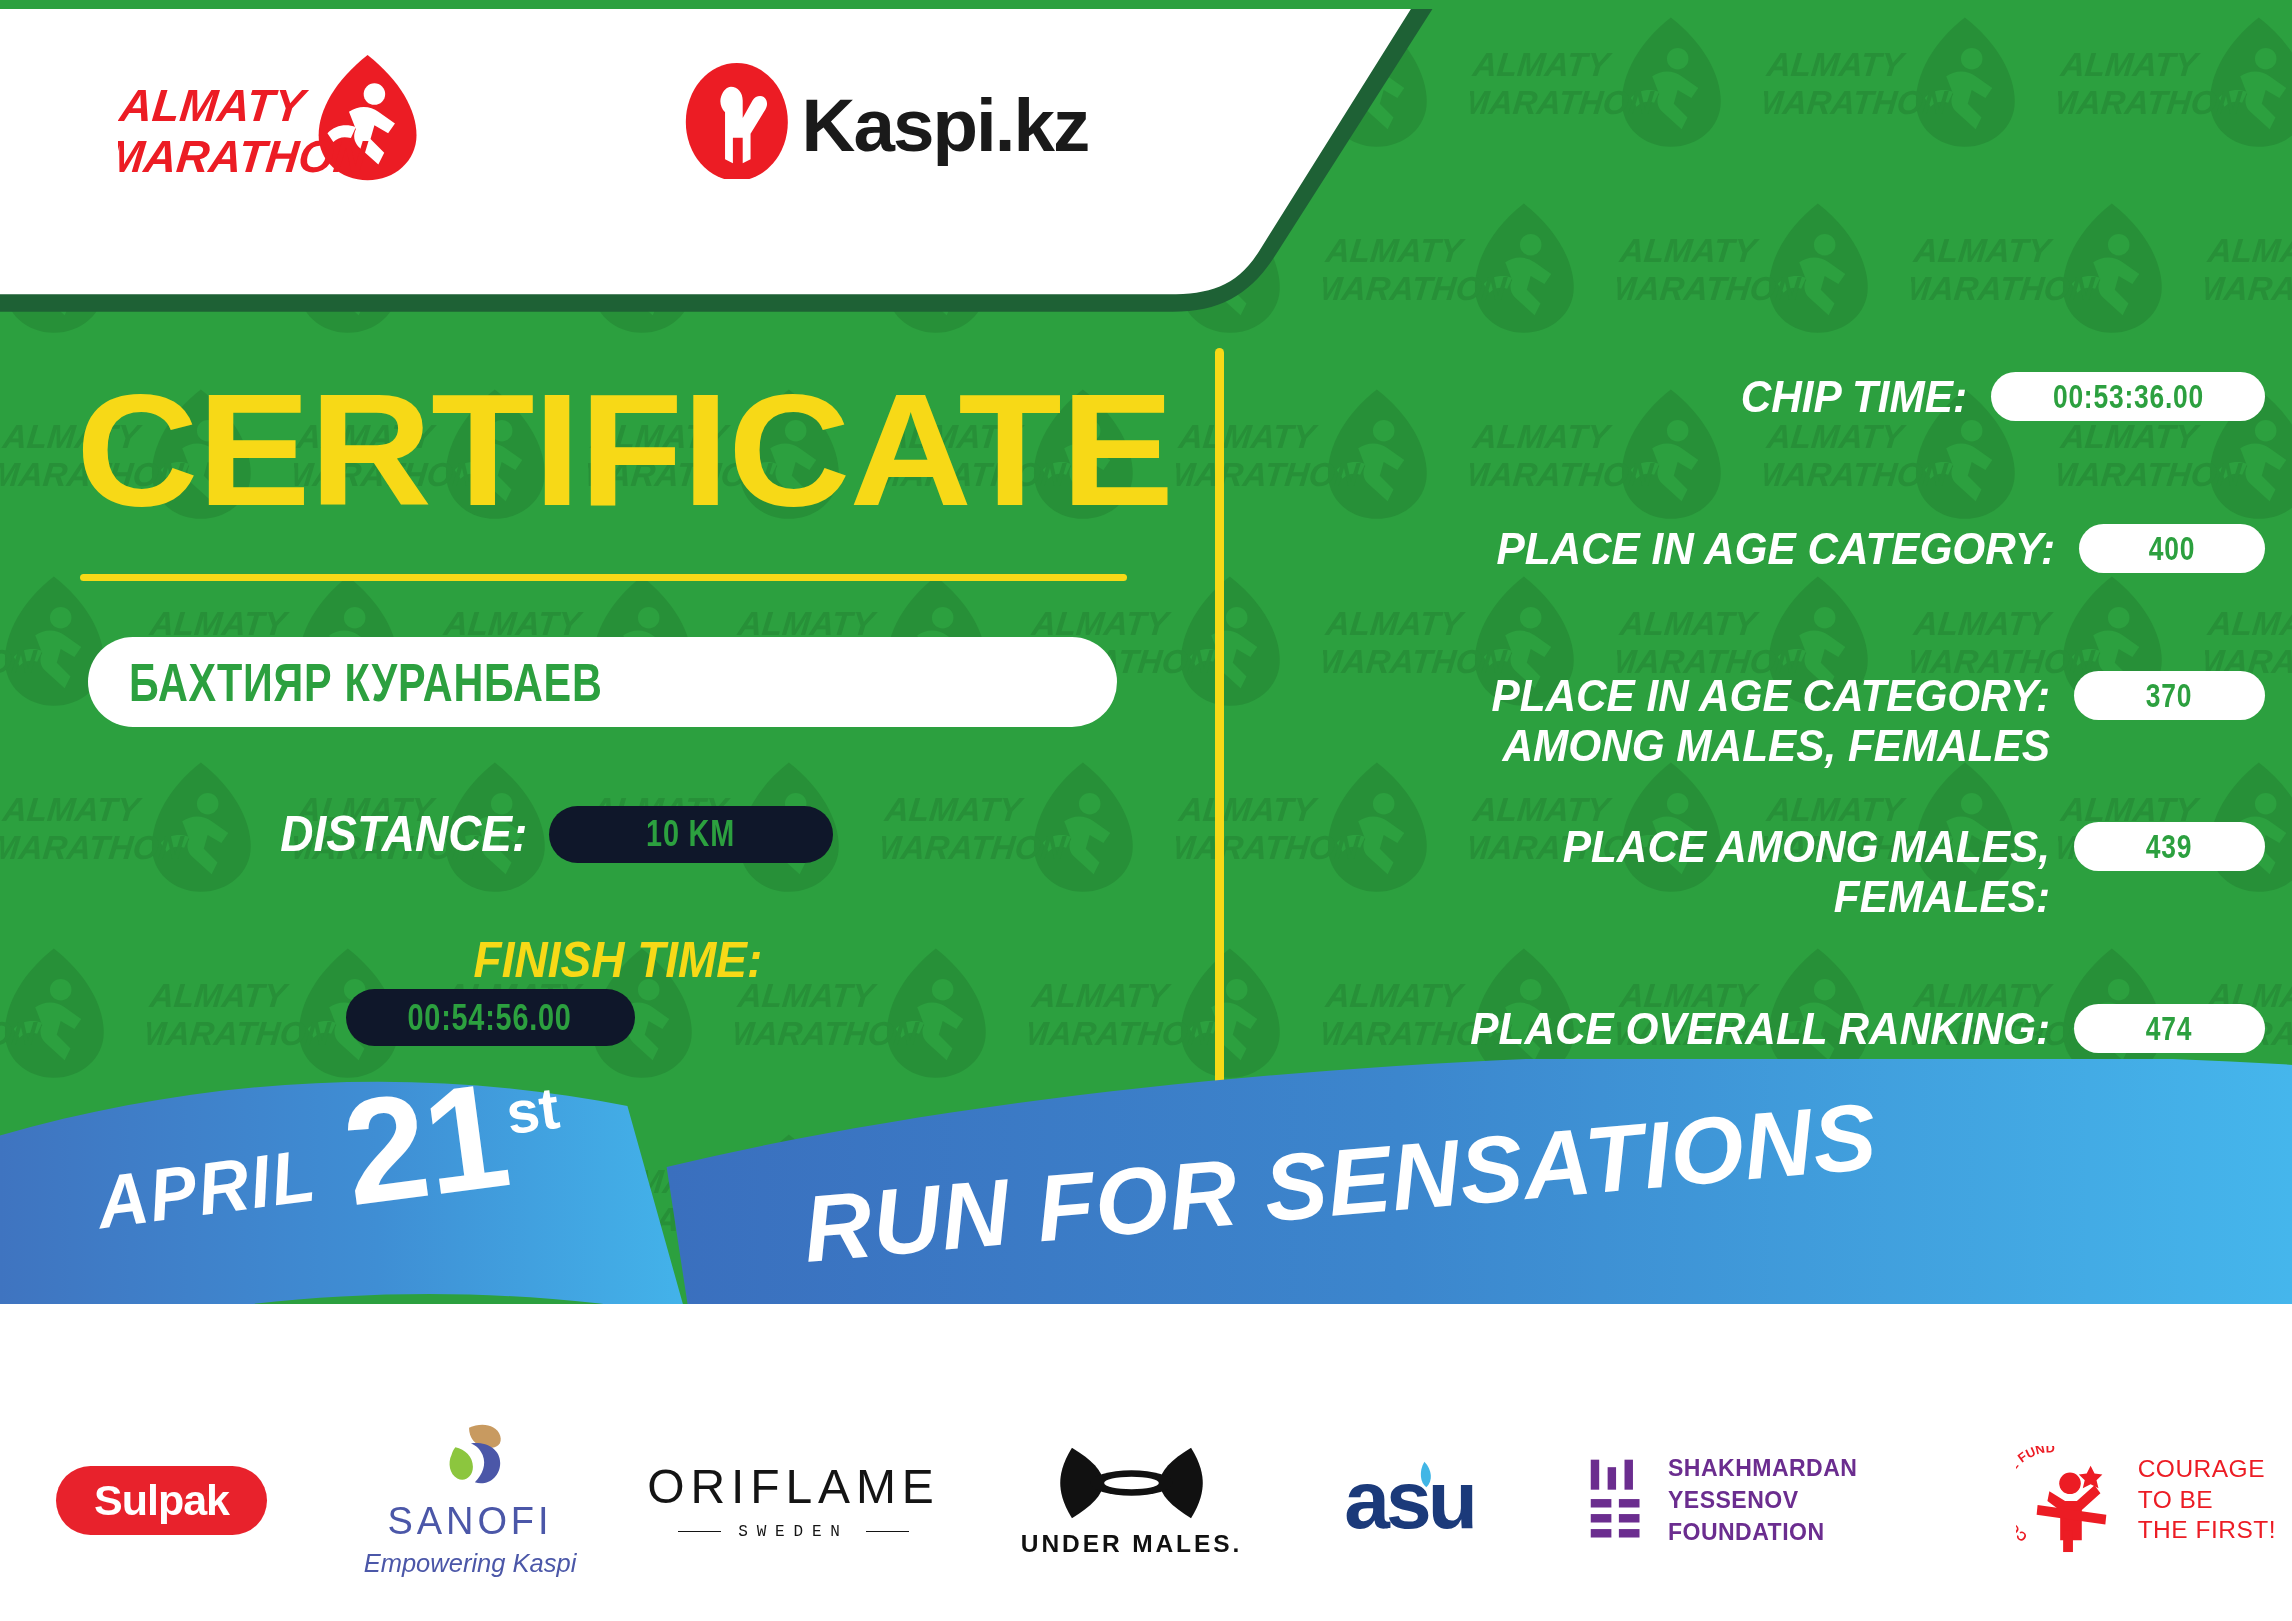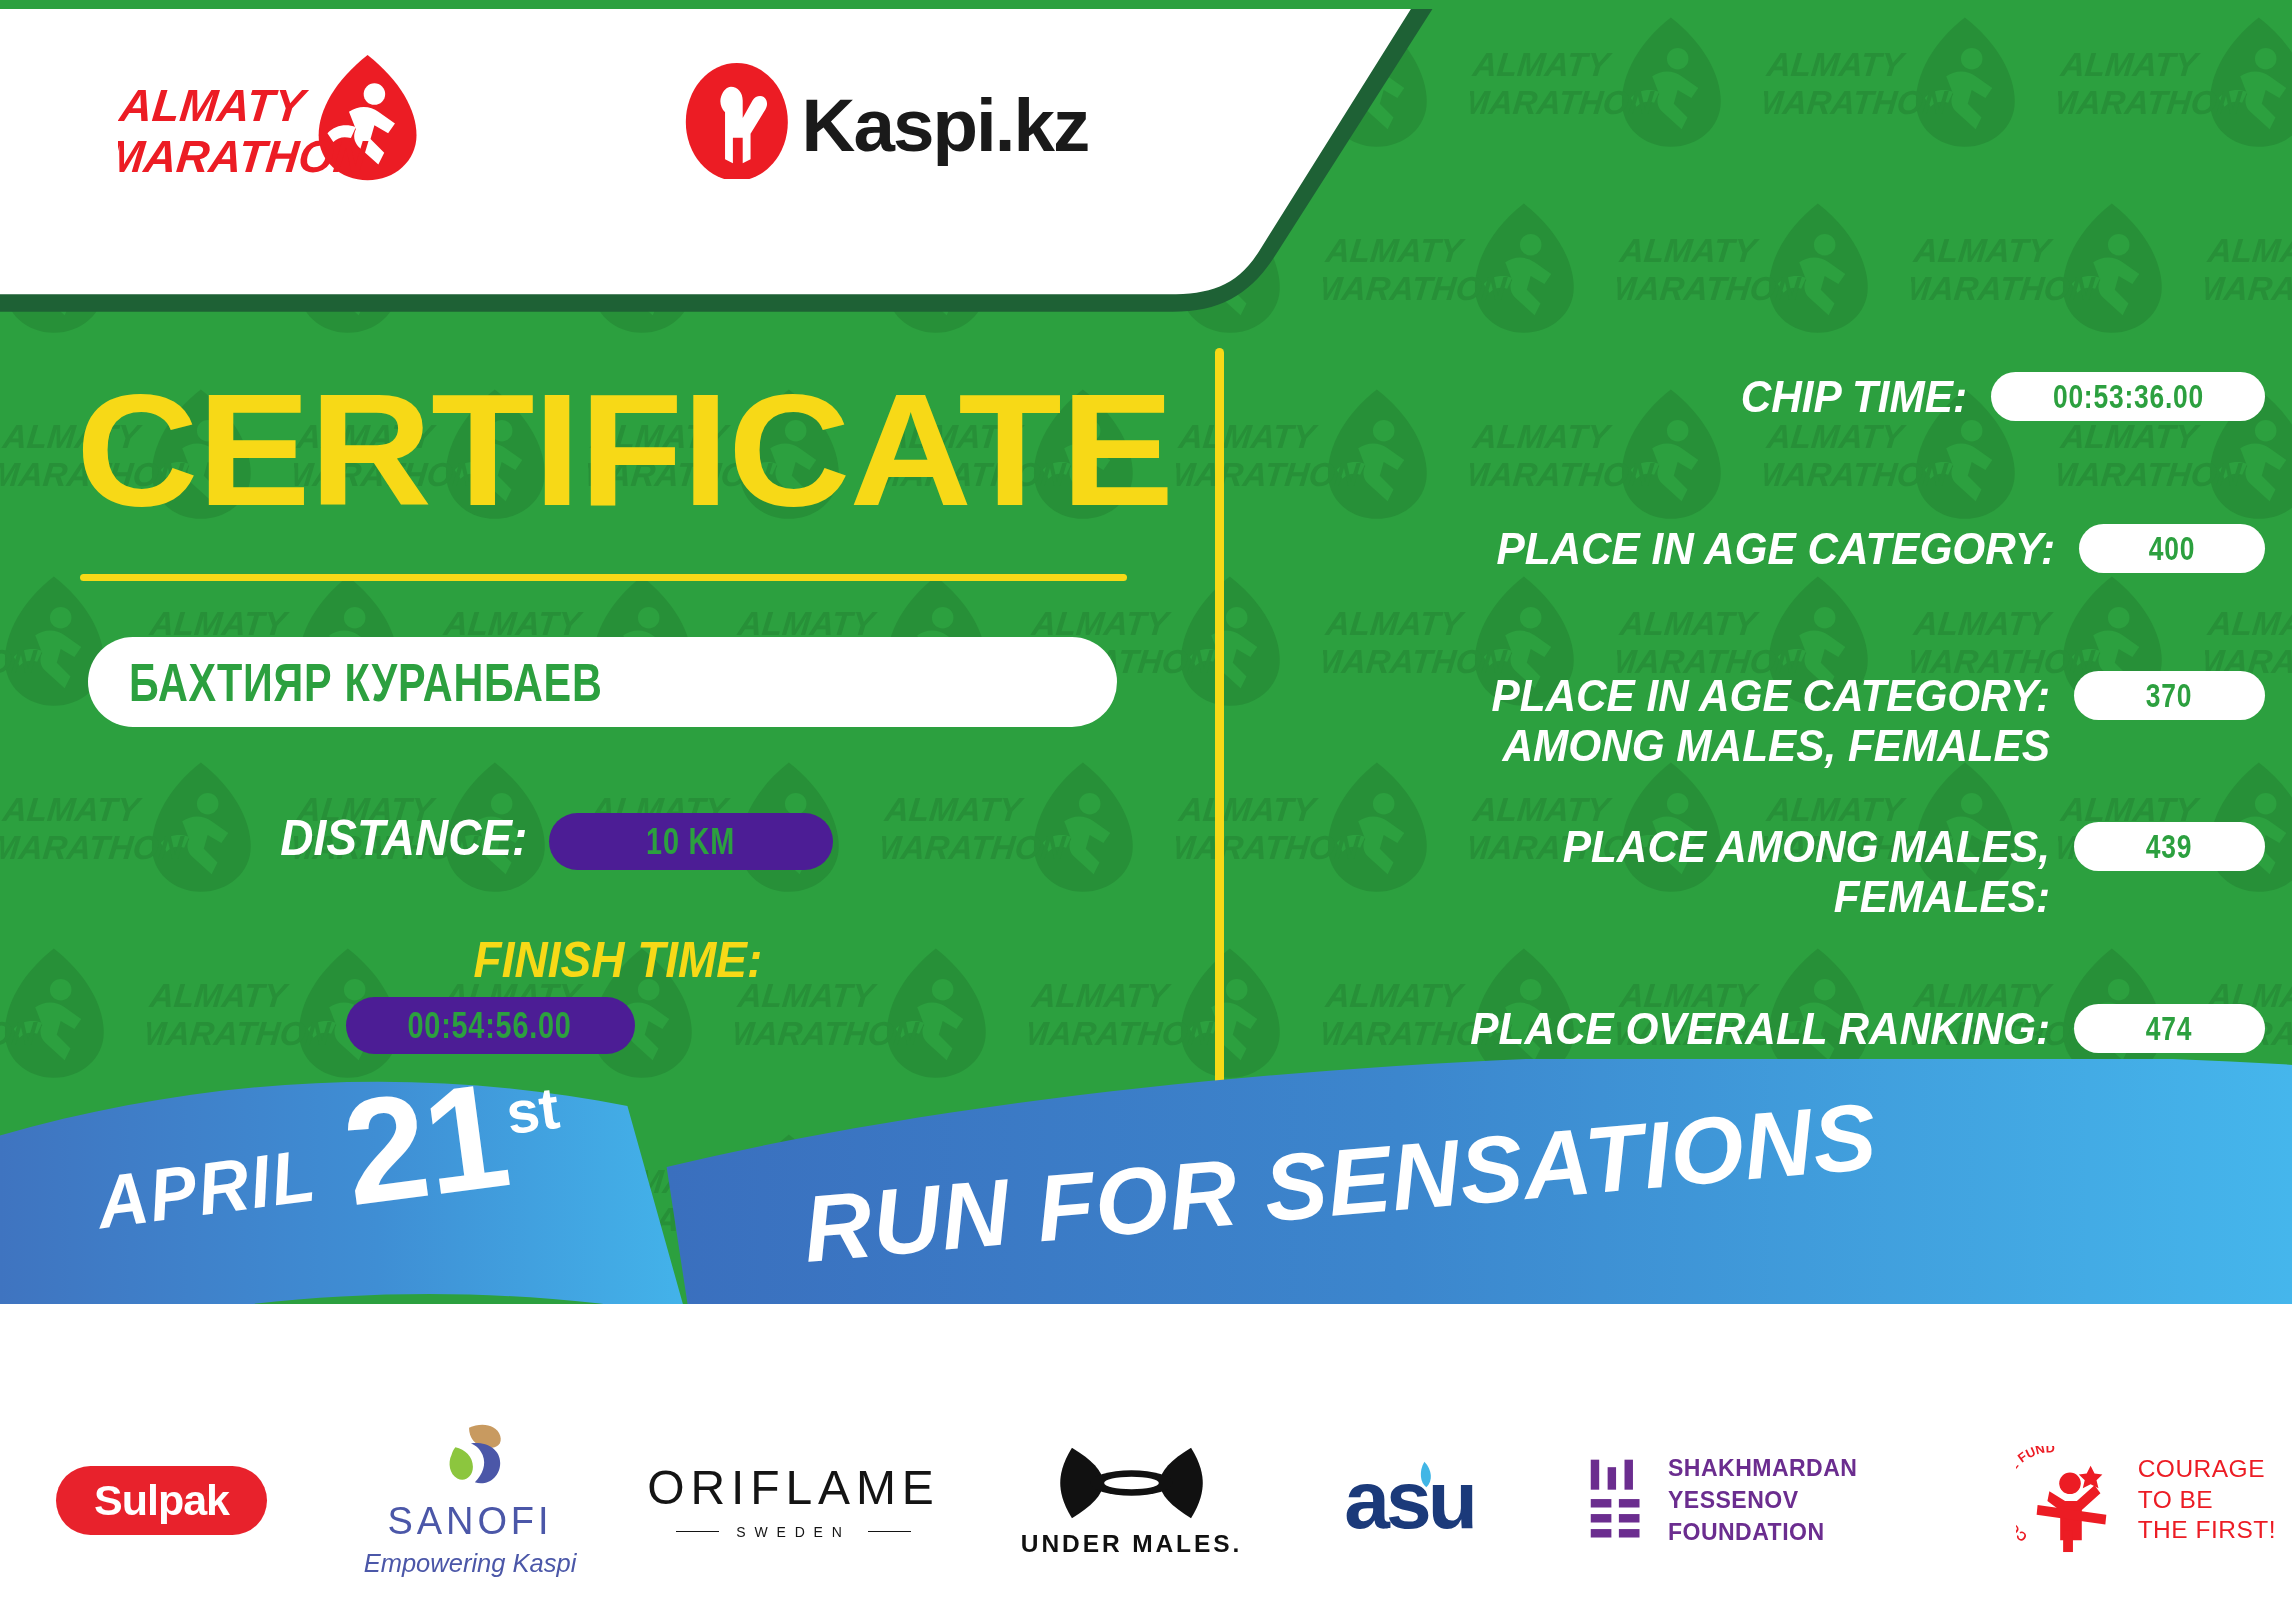--- a/index.html
+++ b/index.html
@@ -67,22 +67,22 @@
   }
 
   .lrow{ position:absolute; display:flex; align-items:center; }
   .lrow .lbl{
     font-size:50px; font-weight:bold; font-style:italic; color:#ffffff;
     transform:scaleX(0.92); transform-origin:right center; white-space:nowrap;
     text-align:right;
   }
   .lrow .lbl.yellow{ color:#f7d917; }
   .lrow .val-pill{
-    background:#4c1d95; border-radius:29px; height:57px; display:flex;
-    align-items:center; justify-content:center;margin-top:8px;
+    background:#0f172a; border-radius:29px; height:57px; display:flex;
+    align-items:center; justify-content:center;
   }
   .lrow .val-pill span{
     color:#2ca03f; font-size:36px; font-weight:bold;
     transform:scaleX(0.8); transform-origin:center; white-space:nowrap;
     letter-spacing:1px;
   }
   #row-distance{ left:0; top:472px; width:980px; justify-content:flex-start; }
   #row-distance .lbl{ width:549px; padding-right:23.5px; }
   #row-distance .val-pill{ width:284px; }
   #row-finish{ left:0; top:598px; width:980px; justify-content:flex-start;flex-direction:column; }
@@ -170,22 +170,22 @@
   }
   .sulpak-pill span{ color:#fff; font-size:43px; font-weight:bold; letter-spacing:-1px; }
 
   .sanofi{ text-align:center; }
   .sanofi .sn-word{ color:#4b57a8; font-size:38px; letter-spacing:3.9px; margin-top:3.9px; }
   .sanofi .sn-tag{ color:#4b57a8; font-size:25.5px; font-style:italic; margin-top:5.9px; }
 
   .oriflame{ text-align:center; }
   .oriflame .or-word{ color:#141414; font-size:48px; letter-spacing:5.9px; }
   .oriflame .or-sub{
-    color:#141414; font-size:14px; letter-spacing:8.8px; margin-top:8.8px;
-    display:flex; align-items:center; justify-content:center; gap:17px;
+    color:#141414; font-size:16px; letter-spacing:8.8px; margin-top:8.8px;
+    display:flex; align-items:center; justify-content:center; gap:17px;font-family:Liberation Mono, monospace;
   }
   .oriflame .or-sub .ln{ width:43px; height:1px; background:#141414; display:block; }
 
   .ua{ text-align:center; }
   .ua .ua-word{ color:#111; font-size:24.5px; font-weight:bold; letter-spacing:2.9px; margin-top:5.9px; }
 
   .asu-wrap{ position:relative; }
 
   .yess{ display:flex; align-items:center; gap:19.6px; }
   .yess .yess-txt{ color:#6b2d8f; font-size:24.5px; font-weight:bold; line-height:1.3;

